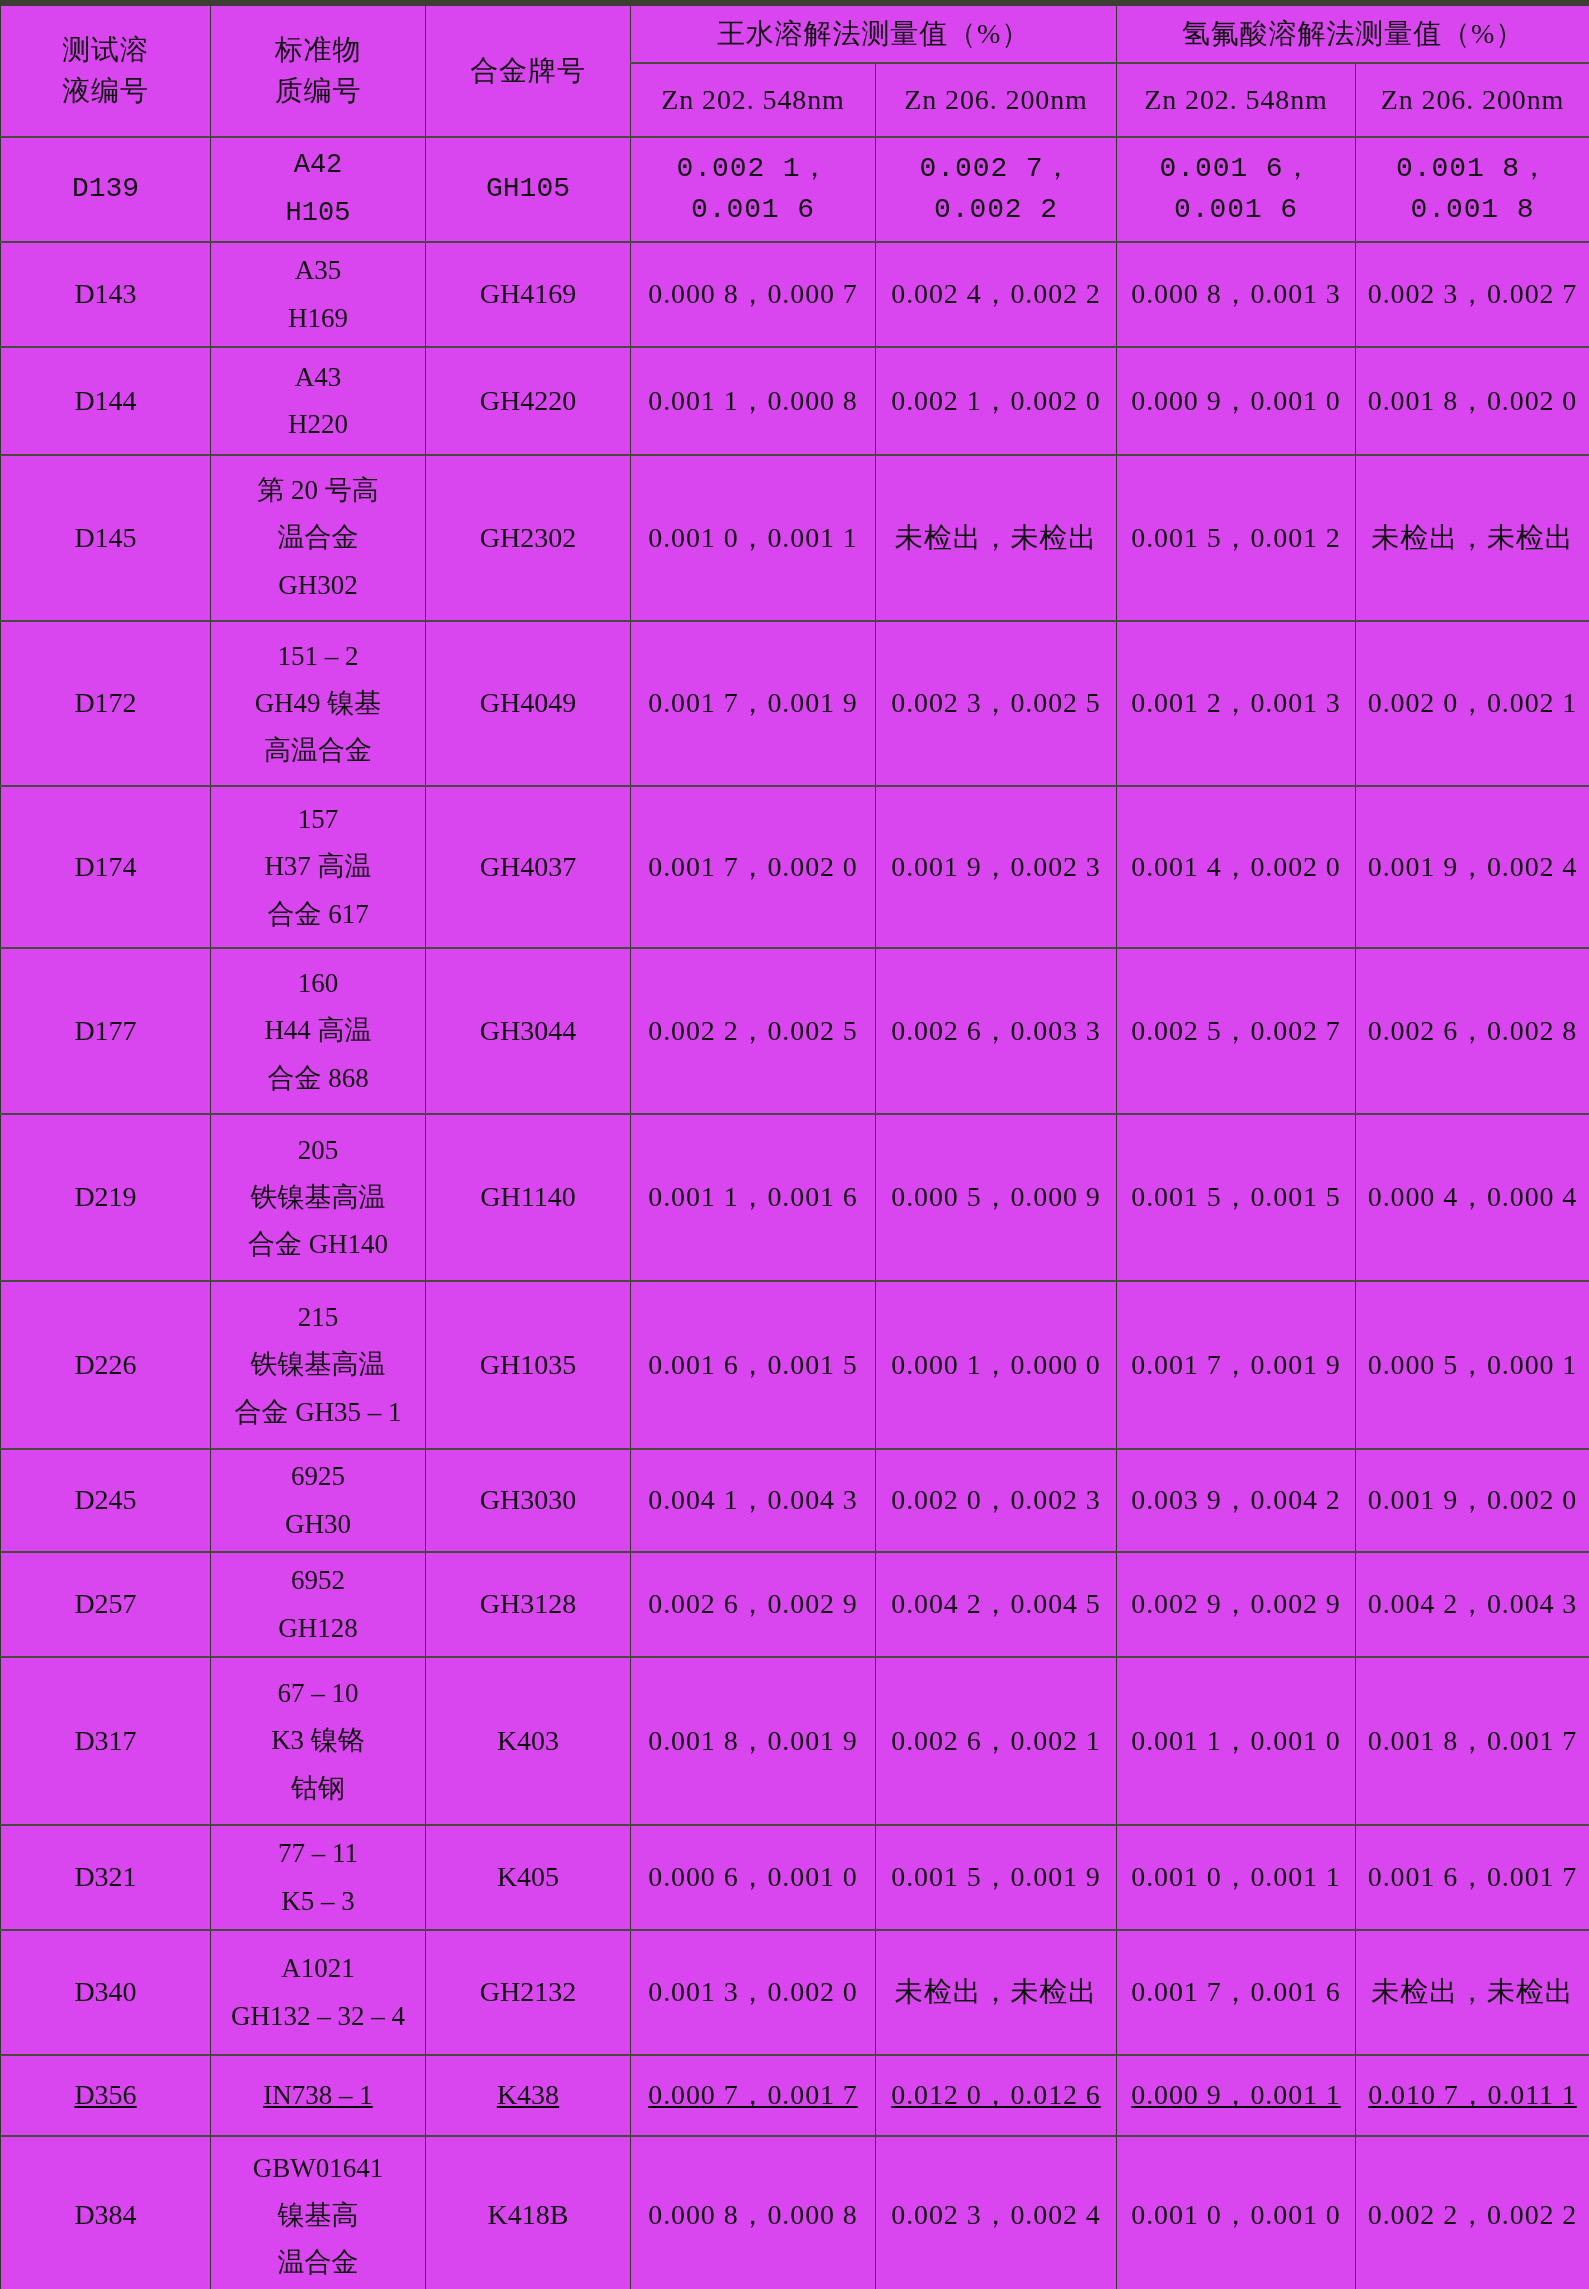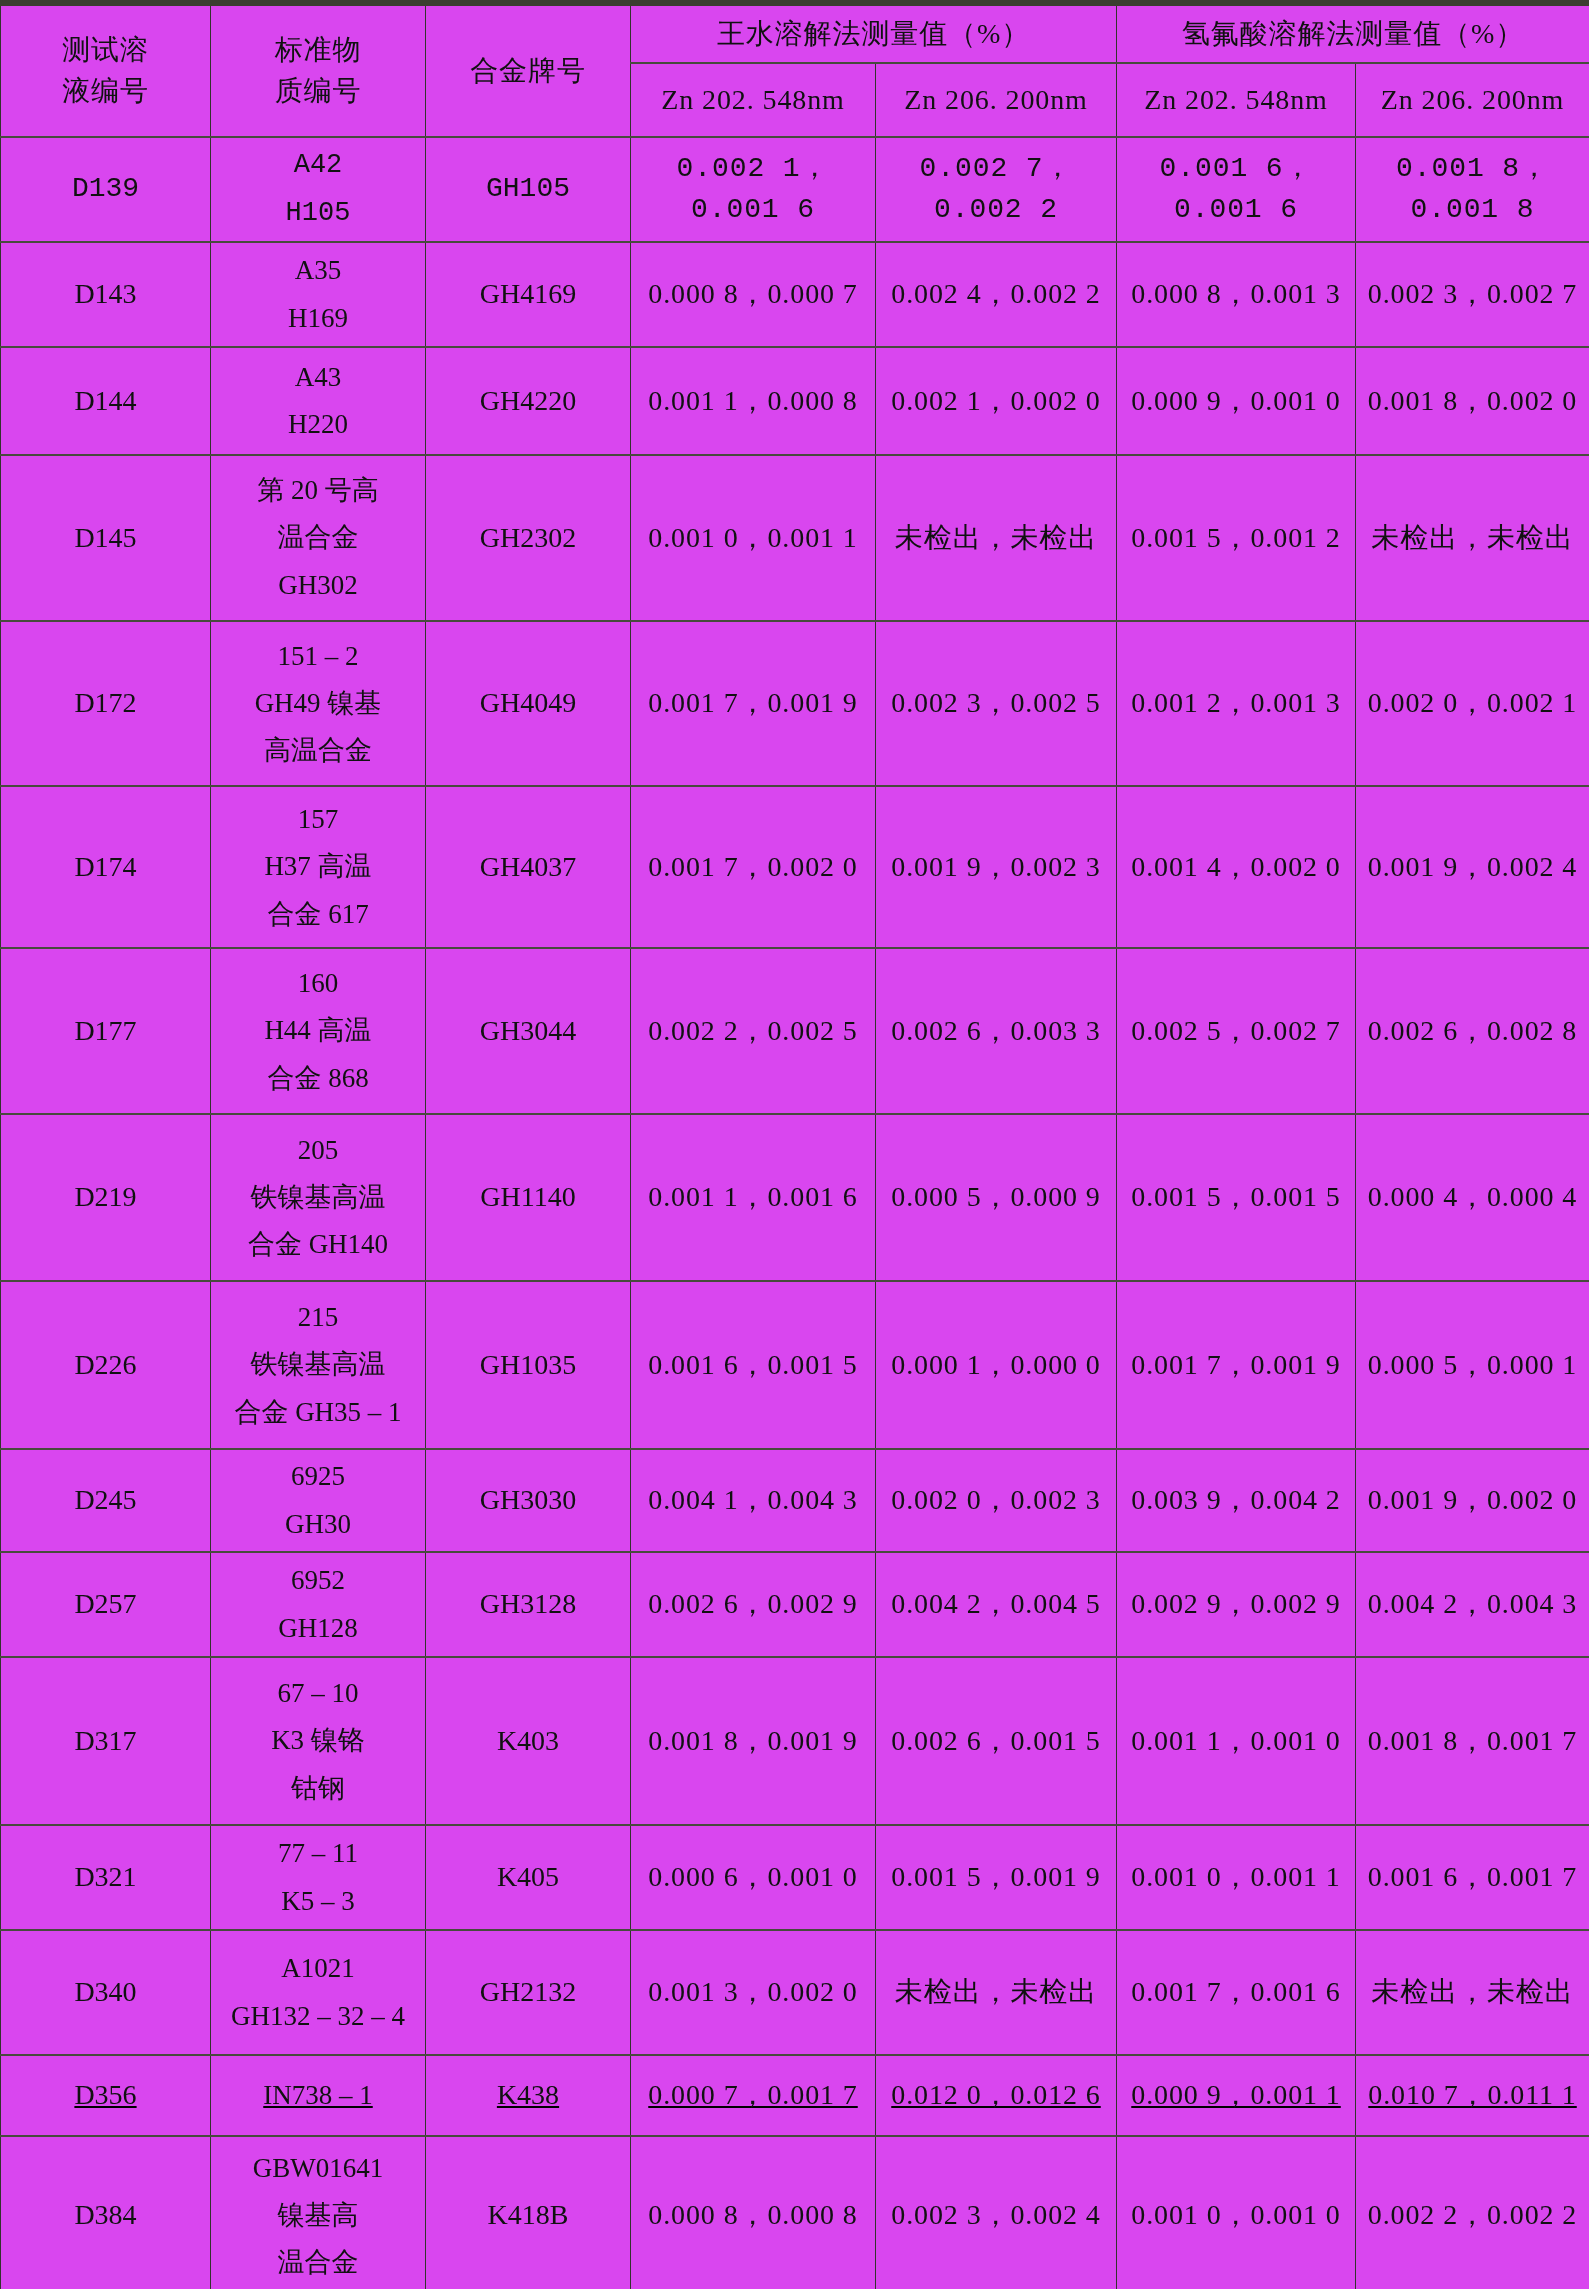--- a/index.html
+++ b/index.html
@@ -209,21 +209,21 @@
     <td class="num">0.004 2，0.004 3</td>
   </tr>
 
   <tr style="height: 168px;">
     <td>D317</td>
     <td class="standard">67 – 10
 K3 镍铬
 钴钢</td>
     <td>K403</td>
     <td class="num">0.001 8，0.001 9</td>
-    <td class="num">0.002 6，0.001 5</td>
+    <td class="num">0.002 6，0.002 1</td>
     <td class="num">0.001 1，0.001 0</td>
     <td class="num">0.001 8，0.001 7</td>
   </tr>
 
   <tr style="height: 105px;">
     <td>D321</td>
     <td class="standard">77 – 11
 K5 – 3</td>
     <td>K405</td>
     <td class="num">0.000 6，0.001 0</td>

